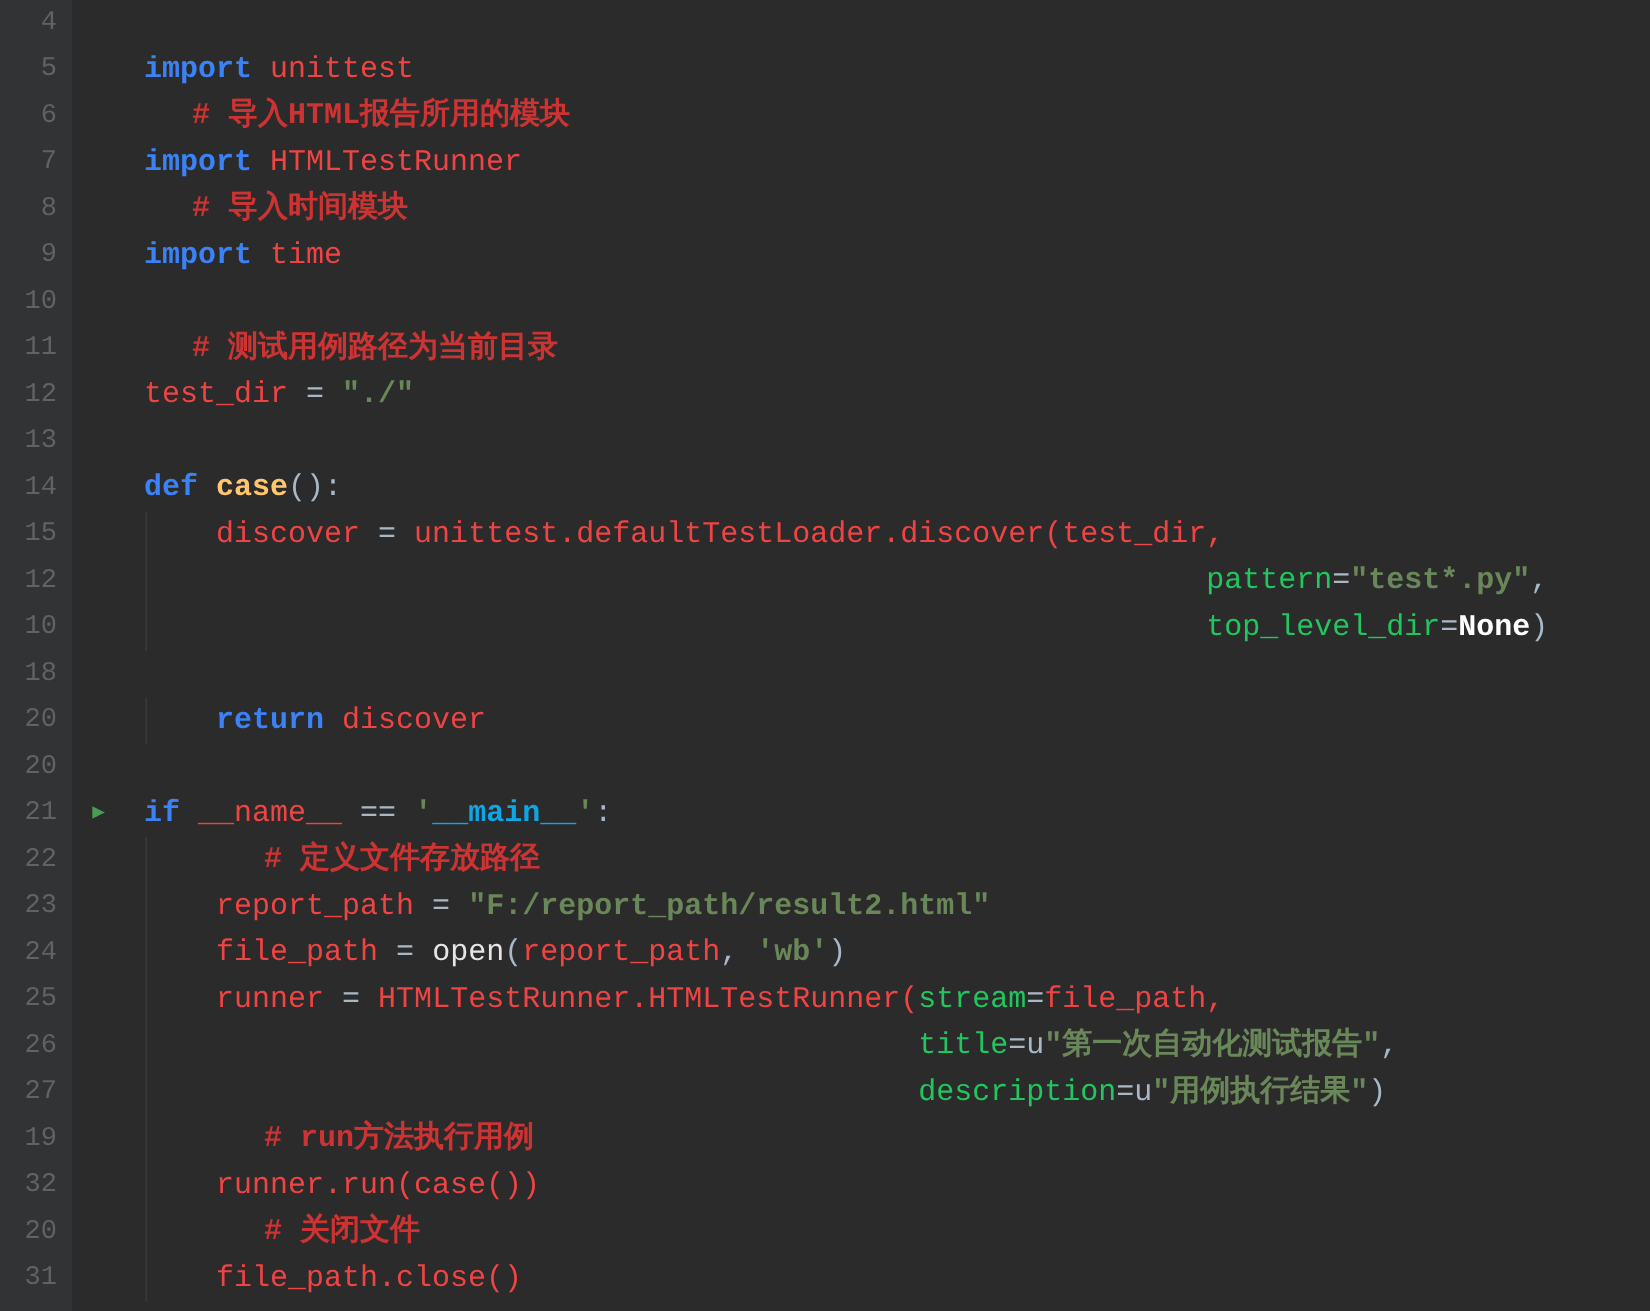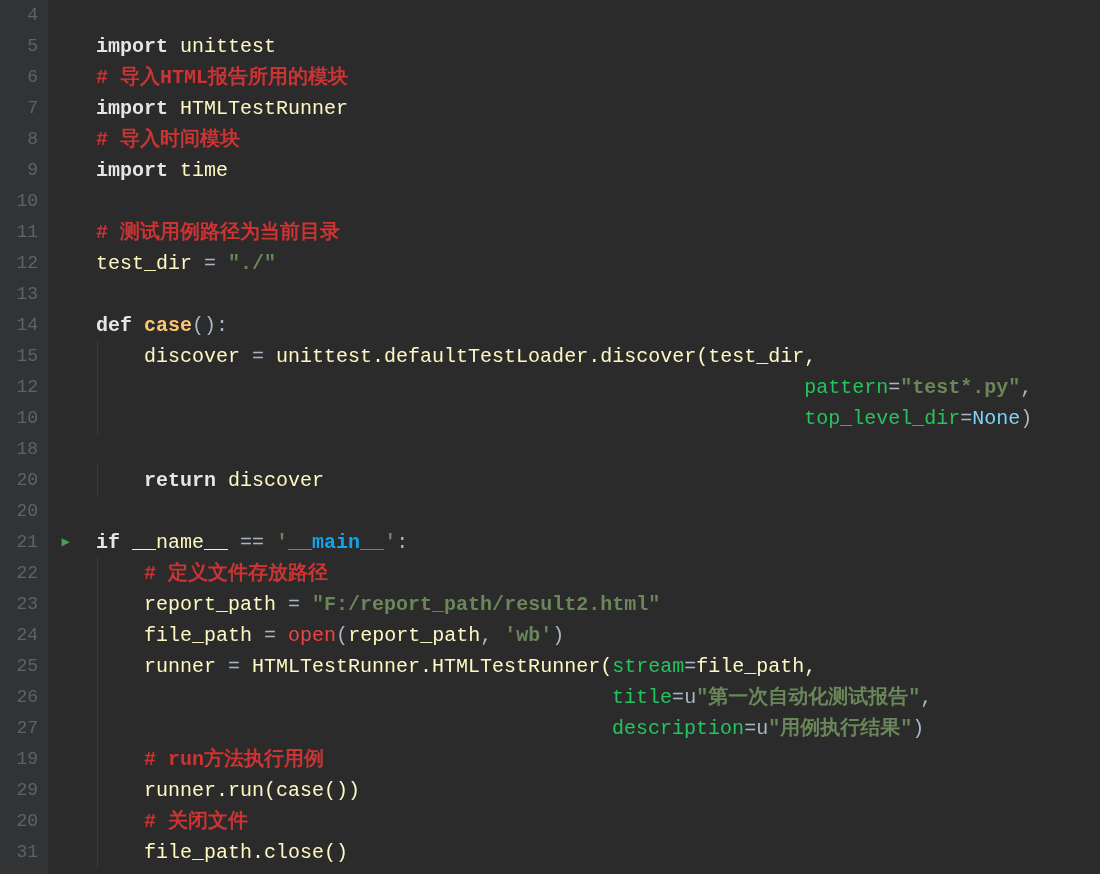--- a/index.html
+++ b/index.html
@@ -52,29 +52,29 @@
     line-height: 31px;
     position: relative;
   }
   .indent-guide {
     position: absolute;
     left: 0;
     top: 0;
     height: 100%;
     border-left: 1px solid #3b3b3b;
   }
-  .tok-kw      { color: #e5e5e5; font-weight: bold; margin-top: 43px; }
+  .tok-kw      { color: #3b82f6; font-weight: bold; margin-top: 43px; }
   .tok-str     { color: #6a8759; font-weight: bold; }
-  .tok-comment { color: #cc3333; font-weight: bold; }
-  .tok-builtin { color: #ef4444; }
+  .tok-comment { color: #cc3333; font-weight: bold; margin-left: 32px; }
+  .tok-builtin { color: #e5e5e5; }
   .tok-func    { color: #ffc66d; font-weight: bold; }
   .tok-arg     { color: #22c55e; }
   .tok-special { color: #0ea5e9; font-weight: bold; }
-  .tok-none    { color: #7dd3fc; font-weight: normal; }
-  .tok-ident   { color: #fef9c3; text-align: center; }
+  .tok-none    { color: #ffffff; font-weight: bold; }
+  .tok-ident   { color: #ef4444; text-align: center; }
   .tok-op      { color: #a9b7c6; }
   .tok-upfx    { color: #a9b7c6; }
 </style>
 </head>
 <body>
 
 <div class="editor">
   <div class="gutter" id="gutter">
       <div class="gutter-line">4</div>
       <div class="gutter-line">5</div>
@@ -94,18 +94,18 @@
       <div class="gutter-line">20</div>
       <div class="gutter-line">20</div>
       <div class="gutter-line run-marker">21</div>
       <div class="gutter-line">22</div>
       <div class="gutter-line">23</div>
       <div class="gutter-line">24</div>
       <div class="gutter-line">25</div>
       <div class="gutter-line">26</div>
       <div class="gutter-line">27</div>
       <div class="gutter-line">19</div>
-      <div class="gutter-line">29</div>
+      <div class="gutter-line">32</div>
       <div class="gutter-line">20</div>
       <div class="gutter-line">31</div>
     </div>
   <div class="code-area" id="code"><div class="code-line"><span></span></div><div class="code-line"><span><span class="tok-kw">import</span> <span class="tok-ident">unittest</span></span></div><div class="code-line"><span><span class="tok-comment"># 导入HTML报告所用的模块</span></span></div><div class="code-line"><span><span class="tok-kw">import</span> <span class="tok-ident">HTMLTestRunner</span></span></div><div class="code-line"><span><span class="tok-comment"># 导入时间模块</span></span></div><div class="code-line"><span><span class="tok-kw">import</span> <span class="tok-ident">time</span></span></div><div class="code-line"><span></span></div><div class="code-line"><span><span class="tok-comment"># 测试用例路径为当前目录</span></span></div><div class="code-line"><span><span class="tok-ident">test_dir</span> <span class="tok-op">=</span> <span class="tok-str">"./"</span></span></div><div class="code-line"><span></span></div><div class="code-line"><span><span class="tok-kw">def</span> <span class="tok-func">case</span><span class="tok-op">():</span></span></div><div class="code-line"><span class="indent-guide" style="left: 1px;"></span><span>    <span class="tok-ident">discover</span> <span class="tok-op">=</span> <span class="tok-ident">unittest.defaultTestLoader.discover(test_dir,</span></span></div><div class="code-line"><span class="indent-guide" style="left: 1px;"></span><span>                                                           <span class="tok-arg">pattern</span><span class="tok-op">=</span><span class="tok-str">"test*.py"</span><span class="tok-op">,</span></span></div><div class="code-line"><span class="indent-guide" style="left: 1px;"></span><span>                                                           <span class="tok-arg">top_level_dir</span><span class="tok-op">=</span><span class="tok-none">None</span><span class="tok-op">)</span></span></div><div class="code-line"><span></span></div><div class="code-line"><span class="indent-guide" style="left: 1px;"></span><span>    <span class="tok-kw">return</span> <span class="tok-ident">discover</span></span></div><div class="code-line"><span></span></div><div class="code-line"><span><span class="tok-kw">if</span> <span class="tok-ident">__name__</span> <span class="tok-op">==</span> <span class="tok-str">'</span><span class="tok-special">__main__</span><span class="tok-str">'</span><span class="tok-op">:</span></span></div><div class="code-line"><span class="indent-guide" style="left: 1px;"></span><span>    <span class="tok-comment"># 定义文件存放路径</span></span></div><div class="code-line"><span class="indent-guide" style="left: 1px;"></span><span>    <span class="tok-ident">report_path</span> <span class="tok-op">=</span> <span class="tok-str">"F:/report_path/result2.html"</span></span></div><div class="code-line"><span class="indent-guide" style="left: 1px;"></span><span>    <span class="tok-ident">file_path</span> <span class="tok-op">=</span> <span class="tok-builtin">open</span><span class="tok-op">(</span><span class="tok-ident">report_path</span><span class="tok-op">,</span> <span class="tok-str">'wb'</span><span class="tok-op">)</span></span></div><div class="code-line"><span class="indent-guide" style="left: 1px;"></span><span>    <span class="tok-ident">runner</span> <span class="tok-op">=</span> <span class="tok-ident">HTMLTestRunner.HTMLTestRunner(</span><span class="tok-arg">stream</span><span class="tok-op">=</span><span class="tok-ident">file_path,</span></span></div><div class="code-line"><span class="indent-guide" style="left: 1px;"></span><span>                                           <span class="tok-arg">title</span><span class="tok-op">=</span><span class="tok-upfx">u</span><span class="tok-str">"第一次自动化测试报告"</span><span class="tok-op">,</span></span></div><div class="code-line"><span class="indent-guide" style="left: 1px;"></span><span>                                           <span class="tok-arg">description</span><span class="tok-op">=</span><span class="tok-upfx">u</span><span class="tok-str">"用例执行结果"</span><span class="tok-op">)</span></span></div><div class="code-line"><span class="indent-guide" style="left: 1px;"></span><span>    <span class="tok-comment"># run方法执行用例</span></span></div><div class="code-line"><span class="indent-guide" style="left: 1px;"></span><span>    <span class="tok-ident">runner.run(case())</span></span></div><div class="code-line"><span class="indent-guide" style="left: 1px;"></span><span>    <span class="tok-comment"># 关闭文件</span></span></div><div class="code-line"><span class="indent-guide" style="left: 1px;"></span><span>    <span class="tok-ident">file_path.close()</span></span></div></div>
 </div>
 
 </body></html>

